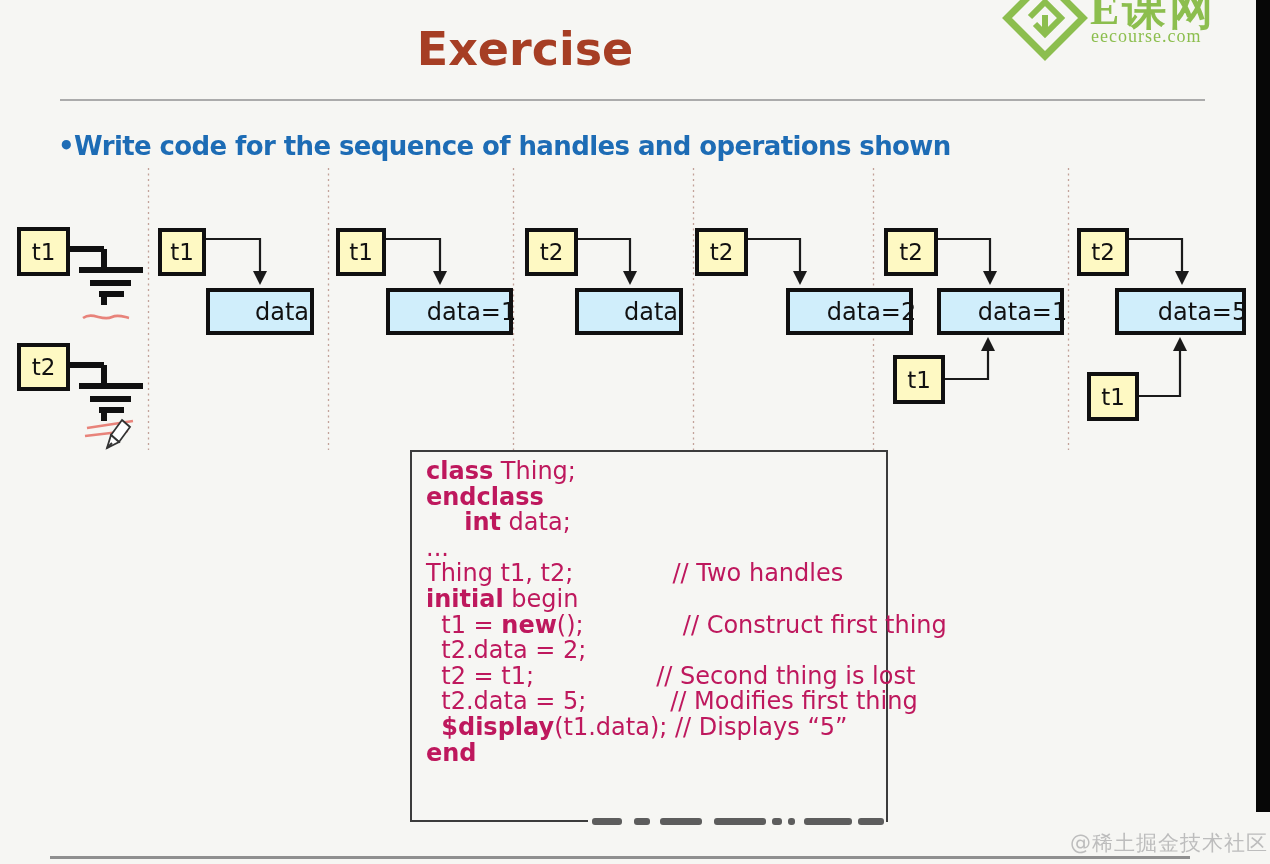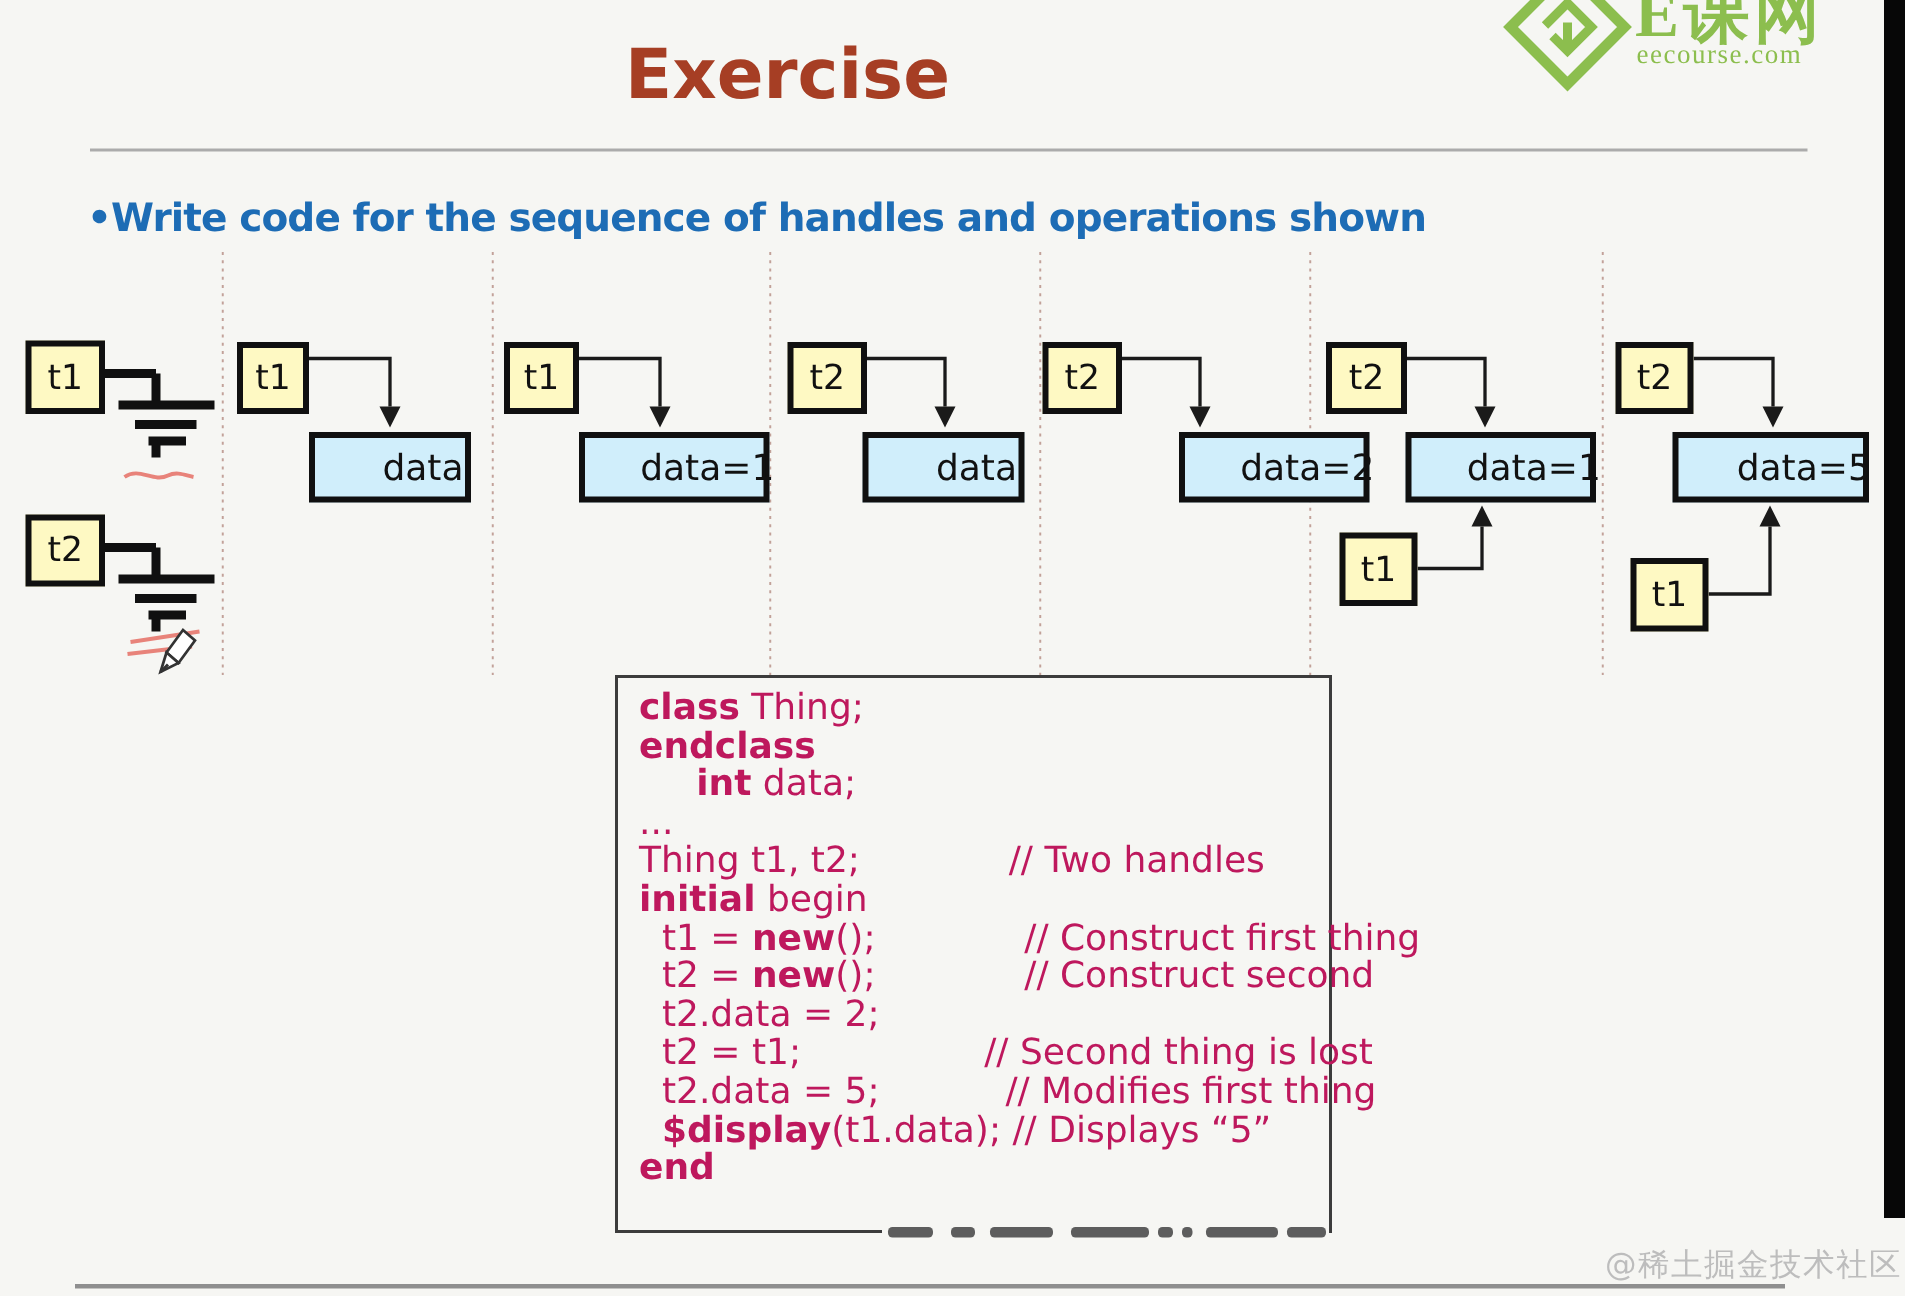--- a/index.html
+++ b/index.html
@@ -153,21 +153,20 @@
 
   <div class="codebox">
     <div>
         <div class="code-line"><span class="b">class</span><span> Thing;</span></div>
         <div class="code-line"><span class="b">endclass</span></div>
         <div class="code-line"><span>     </span><span class="b">int</span><span> data;</span></div>
         <div class="code-line"><span>...</span></div>
         <div class="code-line"><span>Thing t1, t2;             // Two handles</span></div>
         <div class="code-line"><span class="b">initial</span><span> begin</span></div>
         <div class="code-line"><span>  t1 = </span><span class="b">new</span><span>();             // Construct first thing</span></div>
-        <div class="code-line"><span>  t2 = </span><span class="b">new</span><span>();             // Construct second</span></div>
         <div class="code-line"><span>  t2.data = 2;</span></div>
         <div class="code-line"><span>  t2 = t1;                // Second thing is lost</span></div>
         <div class="code-line"><span>  t2.data = 5;           // Modifies first thing</span></div>
         <div class="code-line"><span>  </span><span class="b">$display</span><span>(t1.data); // Displays “5”</span></div>
         <div class="code-line"><span class="b">end</span></div>
       </div>
   </div>
 
   <div class="censor">
     <span class="dash" style="left:4px;width:30px"></span>

